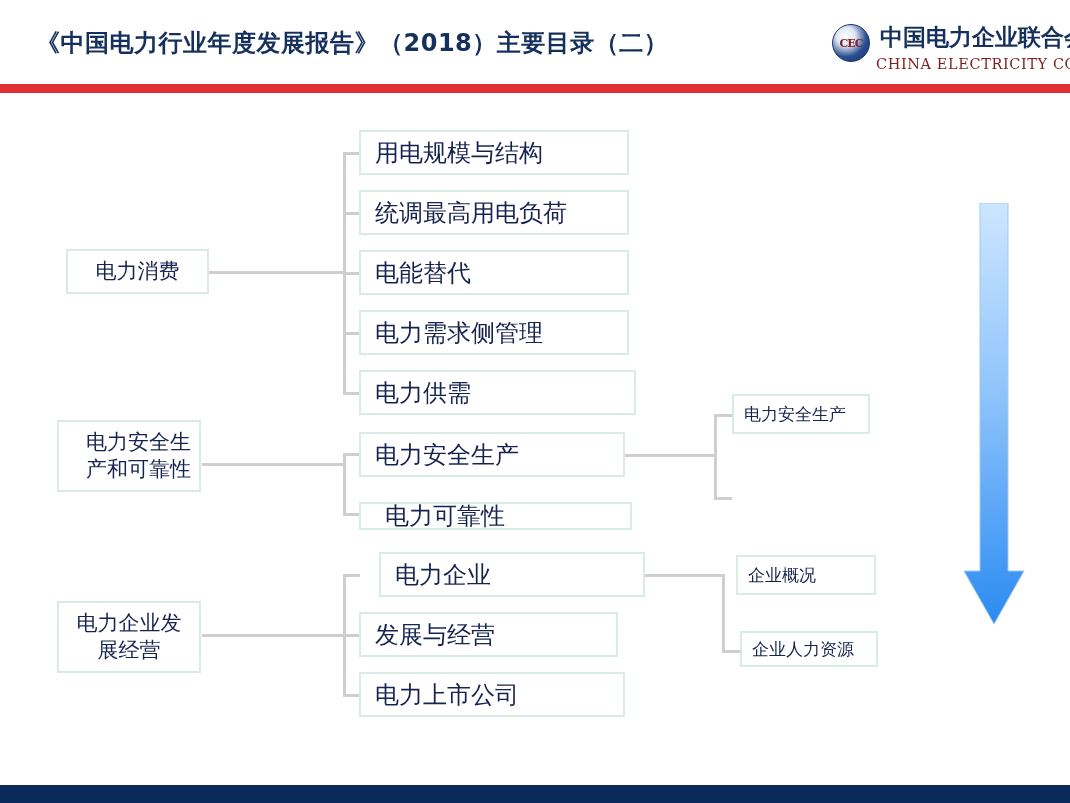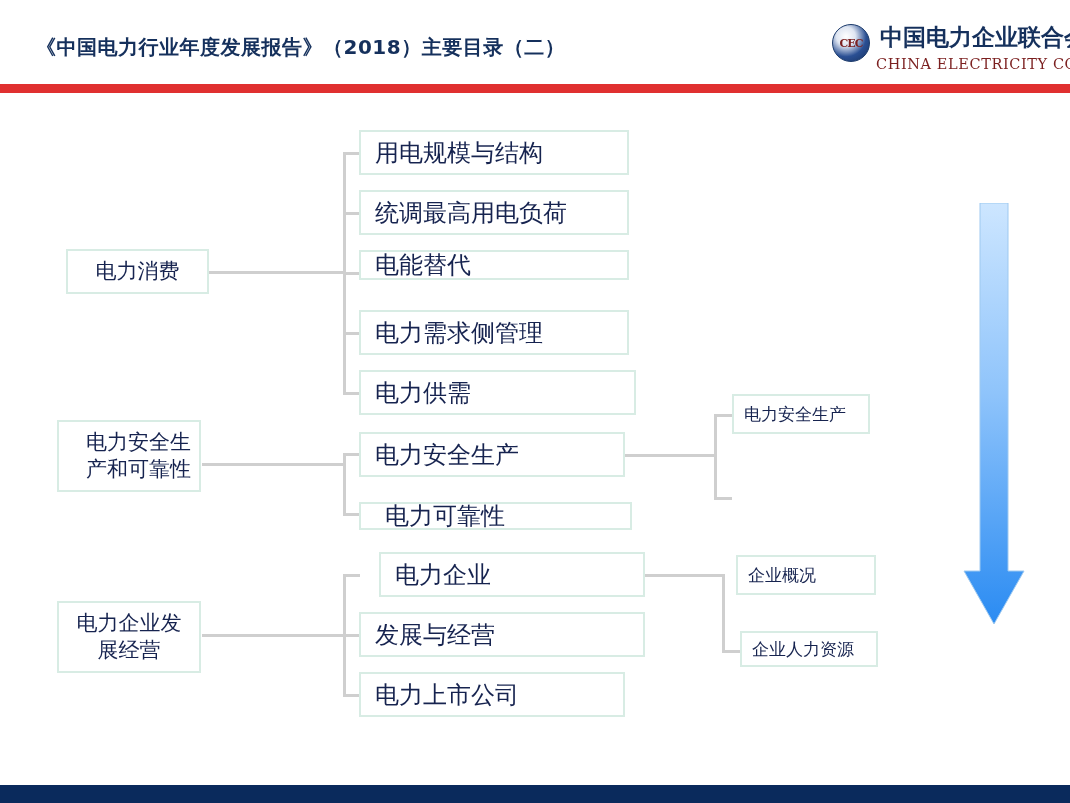--- a/index.html
+++ b/index.html
@@ -15,22 +15,22 @@
     width: 1070px;
     height: 803px;
     background: #ffffff;
     overflow: hidden;
   }
 
   
   .slide-title {
     position: absolute;
     left: 36px;
-    top: 34px;
-    font-size: 20px;
+    top: 27px;
+    font-size: 24px;
     font-weight: bold;
     color: #15305c;
     letter-spacing: 0.5px;
     white-space: nowrap;
   }
   .header-rule {
     position: absolute;
     left: 0;
     top: 84px;
     width: 1070px;
@@ -203,39 +203,39 @@
     <span style="white-space:pre-line;">电力企业发
 展经营</span>
   </div>
 
   <div class="node lvl2" style="left:359px; top:130px; width:270px; height:45px;">
     <span>用电规模与结构</span>
   </div>
   <div class="node lvl2" style="left:359px; top:190px; width:270px; height:45px;">
     <span>统调最高用电负荷</span>
   </div>
-  <div class="node lvl2" style="left:359px; top:250px; width:270px; height:30px;">
+  <div class="node lvl2" style="left:359px; top:250px; width:270px; height:45px;">
     <span>电能替代</span>
   </div>
   <div class="node lvl2" style="left:359px; top:310px; width:270px; height:45px;">
     <span>电力需求侧管理</span>
   </div>
   <div class="node lvl2" style="left:359px; top:370px; width:277px; height:45px;">
     <span>电力供需</span>
   </div>
   <div class="node lvl2" style="left:359px; top:432px; width:266px; height:45px;">
     <span>电力安全生产</span>
   </div>
   <div class="node lvl2" style="left:359px; top:502px; width:273px; height:28px;padding-left:24px;">
     <span>电力可靠性</span>
   </div>
   <div class="node lvl2" style="left:359px; top:552px; width:266px; height:45px;margin-left:20px;">
     <span>电力企业</span>
   </div>
-  <div class="node lvl2" style="left:359px; top:612px; width:286px; height:45px;">
+  <div class="node lvl2" style="left:359px; top:612px; width:259px; height:45px;">
     <span>发展与经营</span>
   </div>
   <div class="node lvl2" style="left:359px; top:672px; width:266px; height:45px;">
     <span>电力上市公司</span>
   </div>
 
   <div class="node lvl3" style="left:732px; top:394px; width:138px; height:40px;">
     <span>电力安全生产</span>
   </div>
   <div class="node lvl3" style="left:736px; top:555px; width:140px; height:40px;">

